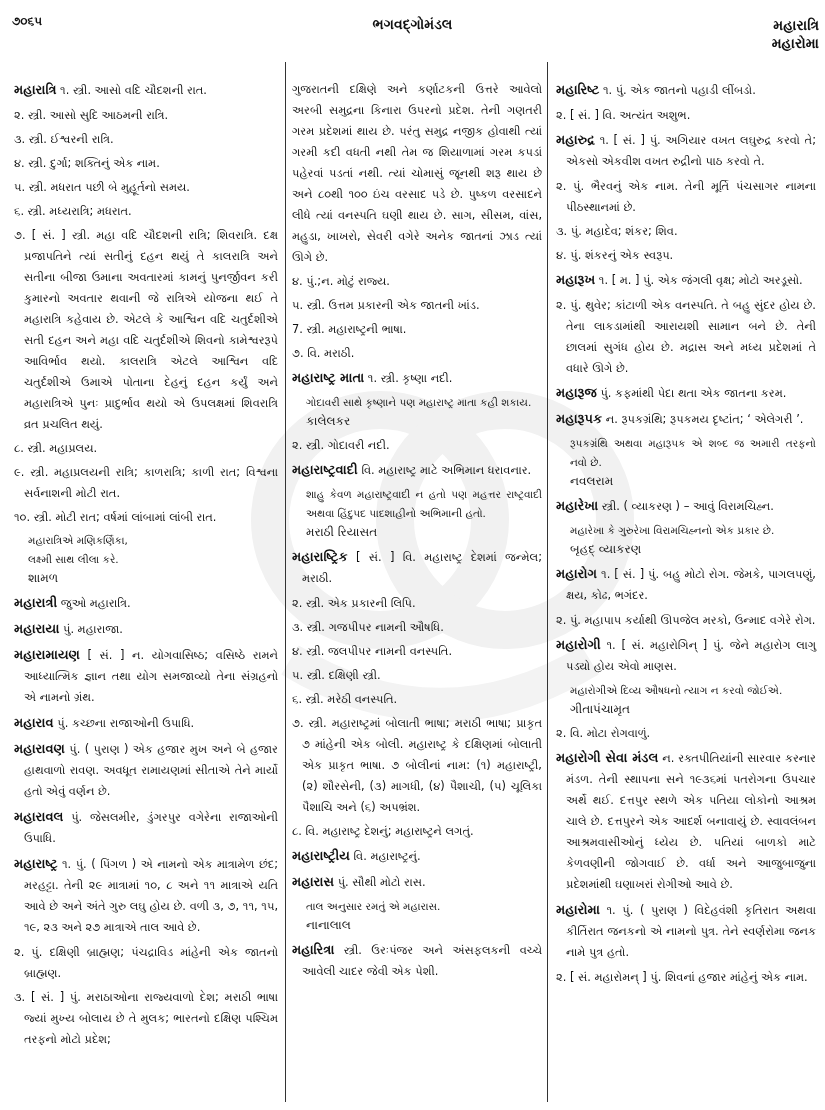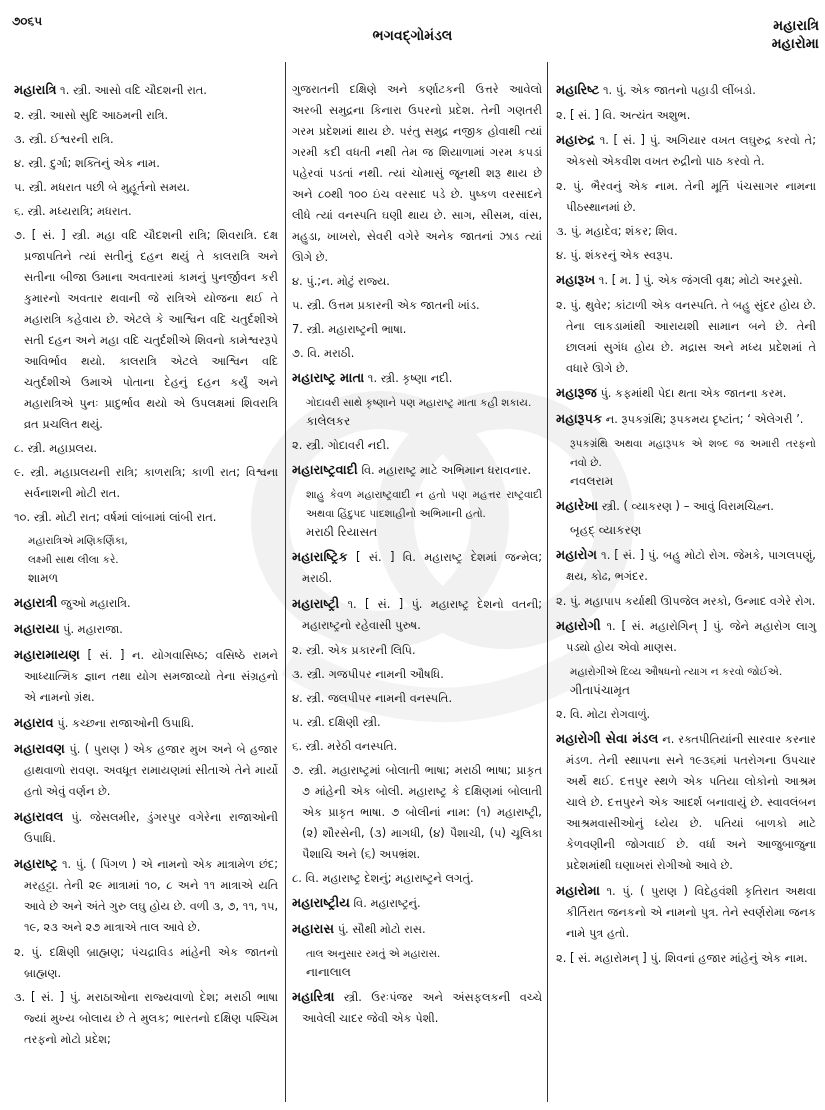--- a/index.html
+++ b/index.html
@@ -3,21 +3,21 @@
 <meta charset="utf-8">
 <style>
   html, body { margin: 0; padding: 0; background: #ffffff; }
   body {
     width: 825px; height: 1110px; position: relative; overflow: hidden;
     font-family: "DejaVu Sans", "Liberation Sans", sans-serif;
     color: #111;
   }
   .header { position: absolute; top: 0; left: 0; width: 825px; height: 56px; }
   .page-num { position: absolute; left: 12px; top: 14px; font-size: 12px; font-weight: bold; }
-  .book-title { position: absolute; left: 0; width: 825px; top: 27px; text-align: center; font-size: 14px; font-weight: bold; }
+  .book-title { position: absolute; left: 0; width: 825px; top: 16px; text-align: center; font-size: 14px; font-weight: bold; }
   .guide { position: absolute; right: 6px; top: 16px; text-align: right; font-size: 14px; font-weight: bold; line-height: 18px; }
   .watermark {
     position: absolute; left: 230px; top: 330px; width: 420px; height: 420px;
     pointer-events: none;
   }
   .divider { position: absolute; top: 62px; width: 1px; background: #333; }
   .col {
     position: absolute; top: 60px; font-size: 11.4px; line-height: 21px;
     text-align: justify;
     margin-top: 19px;
@@ -129,24 +129,20 @@
   <div class="quote">
     <span class="line">શાહુ કેવળ મહારાષ્ટ્રવાદી ન હતો પણ મહત્તર રાષ્ટ્રવાદી અથવા હિંદુપદ પાદશાહીનો અભિમાની હતો.</span>
     <span class="src">મરાઠી રિયાસત</span>
   </div>
 
   <div class="entry">
     <span class="hw">મહારાષ્ટ્રિક</span>
     <span>[ સં. ] વિ. મહારાષ્ટ્ર દેશમાં જન્મેલ; મરાઠી.</span>
   </div>
 
-  <div class="entry">
-    <span class="hw">મહારાષ્ટ્રી</span>
-    <span>૧. [ સં. ] પું. મહારાષ્ટ્ર દેશનો વતની; મહારાષ્ટ્રનો રહેવાસી પુરુષ.</span>
-  </div>
   <div class="sense">૨. સ્ત્રી. એક પ્રકારની લિપિ.</div>
   <div class="sense">૩. સ્ત્રી. ગજપીપર નામની ઔષધિ.</div>
   <div class="sense">૪. સ્ત્રી. જલપીપર નામની વનસ્પતિ.</div>
   <div class="sense">૫. સ્ત્રી. દક્ષિણી સ્ત્રી.</div>
   <div class="sense">૬. સ્ત્રી. મરેઠી વનસ્પતિ.</div>
   <div class="sense">૭. સ્ત્રી. મહારાષ્ટ્રમાં બોલાતી ભાષા; મરાઠી ભાષા; પ્રાકૃત ૭ માંહેની એક બોલી. મહારાષ્ટ્ર કે દક્ષિણમાં બોલાતી એક પ્રાકૃત ભાષા. ૭ બોલીનાં નામ: (૧) મહારાષ્ટ્રી, (૨) શૌરસેની, (૩) માગધી, (૪) પૈશાચી, (૫) ચૂલિકા પૈશાચિ અને (૬) અપભ્રંશ.</div>
   <div class="sense">૮. વિ. મહારાષ્ટ્ર દેશનું; મહારાષ્ટ્રને લગતું.</div>
 
   <div class="entry">
     <span class="hw">મહારાષ્ટ્રીય</span>
@@ -199,20 +195,21 @@
   <div class="quote">
     <span class="line">રૂપકગ્રંથિ અથવા મહારૂપક એ શબ્દ જ અમારી તરફનો નવો છે.</span>
     <span class="src">નવલરામ</span>
   </div>
 
   <div class="entry">
     <span class="hw">મહારેખા</span>
     <span>સ્ત્રી. ( વ્યાકરણ ) – આવું વિરામચિહ્ન.</span>
   </div>
   <div class="quote">
+    <span class="line">મહારેખા કે ગુરુરેખા વિરામચિહ્નનો એક પ્રકાર છે.</span>
     <span class="src">બૃહદ્ વ્યાકરણ</span>
   </div>
 
   <div class="entry">
     <span class="hw">મહારોગ</span>
     <span>૧. [ સં. ] પું. બહુ મોટો રોગ. જેમકે, પાગલપણું, ક્ષય, કોઢ, ભગંદર.</span>
   </div>
   <div class="sense">૨. પું. મહાપાપ કર્યાથી ઊપજેલ મરકો, ઉન્માદ વગેરે રોગ.</div>
 
   <div class="entry">

